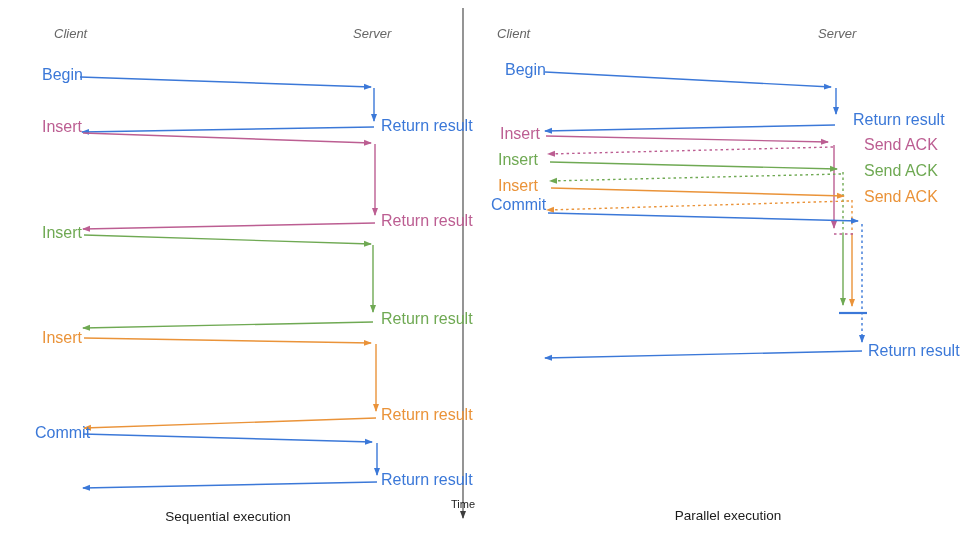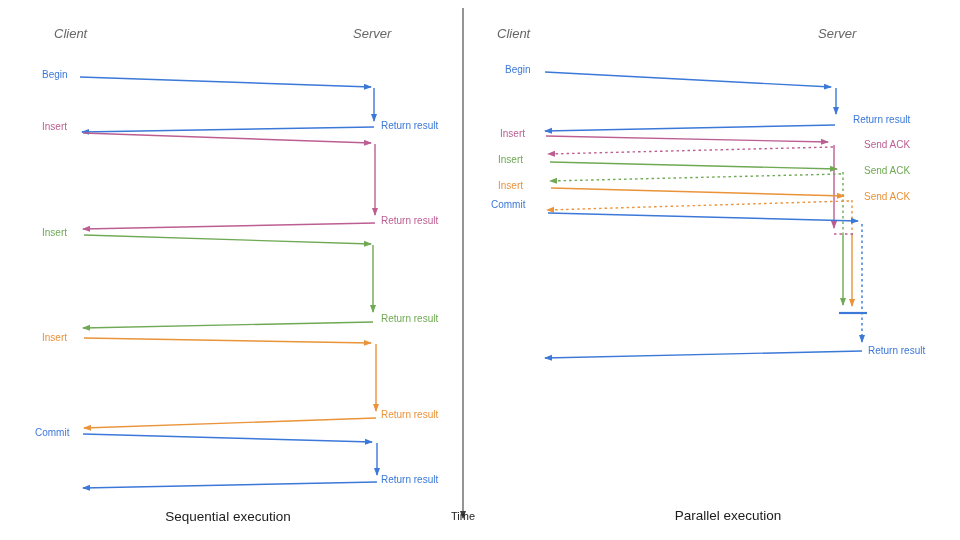--- a/index.html
+++ b/index.html
@@ -2,21 +2,21 @@
 <html><head>
 <meta charset="utf-8">
 <style>
   html,body{margin:0;padding:0;background:#ffffff;}
   #stage{
     position:relative;width:960px;height:536px;background:#ffffff;
     font-family:"Liberation Sans", sans-serif;overflow:hidden;
   }
   #lines{position:absolute;left:0;top:0;}
   .msg{
-    position:absolute;white-space:nowrap;font-size:10px;line-height:1;
+    position:absolute;white-space:nowrap;font-size:16px;line-height:1;
     transform:translateY(-50%);
   }
   .hdr{
     position:absolute;white-space:nowrap;font-size:13px;font-style:italic;
     transform:translateY(-50%);
   }
   .ttl{
     position:absolute;white-space:nowrap;font-size:13.5px;
     transform:translate(-50%,-50%);
   }
@@ -110,14 +110,14 @@
       <div class="msg" style="left: 500px; top: 134px; color: rgb(188, 94, 146);">Insert</div>
       <div class="msg" style="left: 498px; top: 160px; color: rgb(111, 169, 83);">Insert</div>
       <div class="msg" style="left: 498px; top: 186px; color: rgb(234, 147, 57);">Insert</div>
       <div class="msg" style="left: 491px; top: 205px; color: rgb(59, 120, 216);">Commit</div>
       <div class="msg" style="left: 853px; top: 120px; color: rgb(59, 120, 216);">Return result</div>
       <div class="msg" style="left: 864px; top: 145px; color: rgb(188, 94, 146);">Send ACK</div>
       <div class="msg" style="left: 864px; top: 171px; color: rgb(111, 169, 83);">Send ACK</div>
       <div class="msg" style="left: 864px; top: 197px; color: rgb(234, 147, 57);">Send ACK</div>
       <div class="msg" style="left: 868px; top: 351px; color: rgb(59, 120, 216);">Return result</div>
     </div>
-  <div class="timelbl" id="time-label" style="left: 451px; top: 516px; color: rgb(28, 28, 28);">Time</div>
+  <div class="timelbl" id="time-label" style="left: 451px; top: 504px; color: rgb(28, 28, 28);">Time</div>
 </div>
 
 </body></html>

